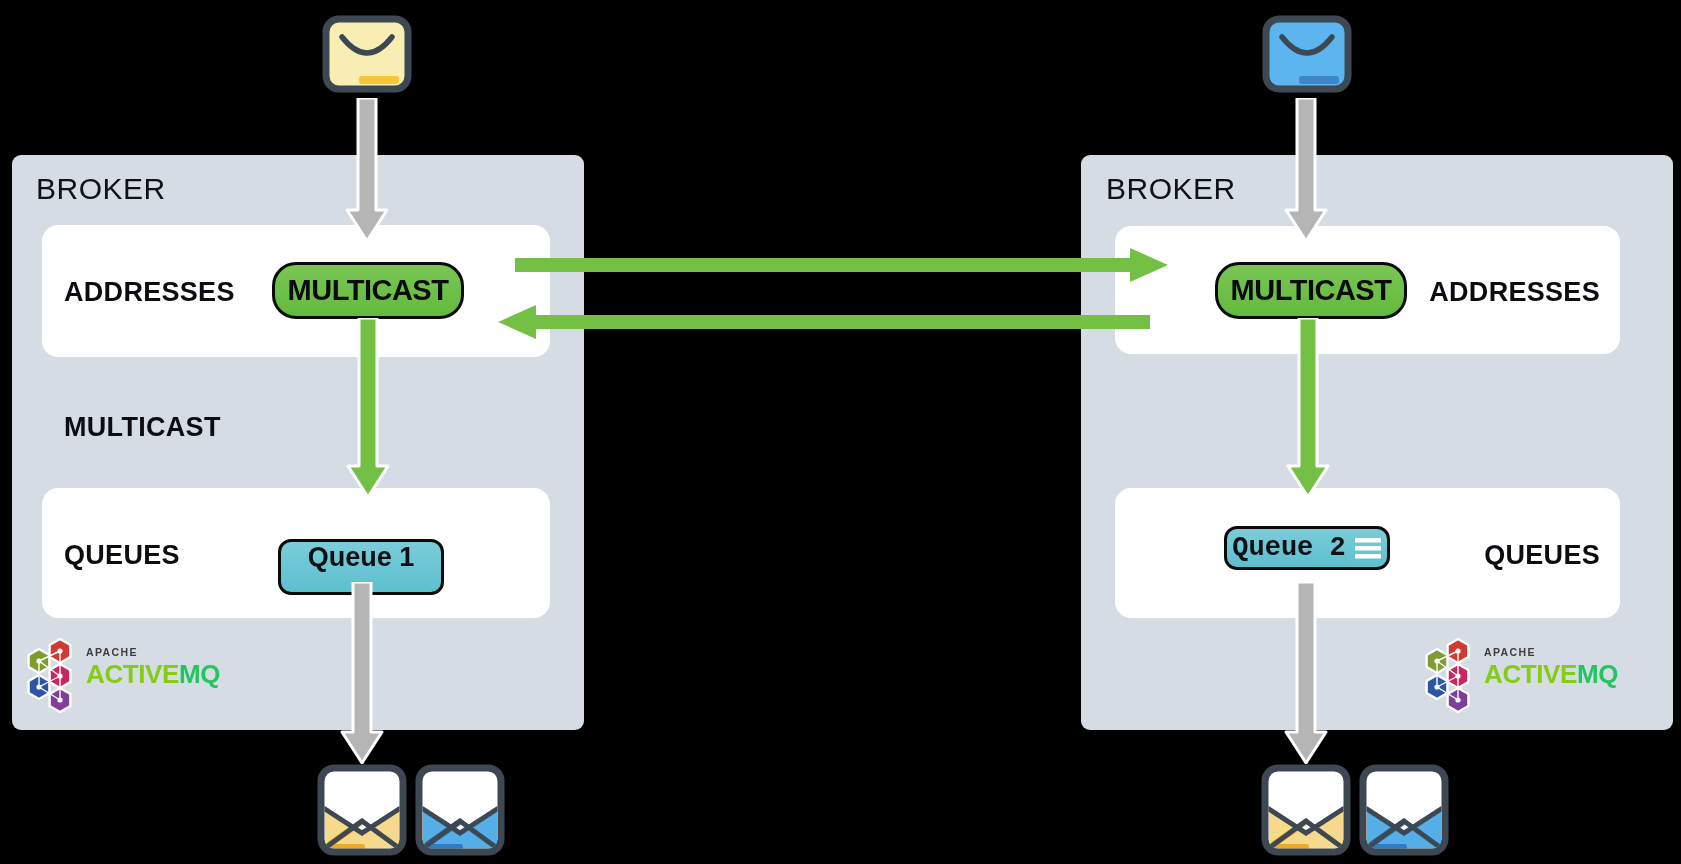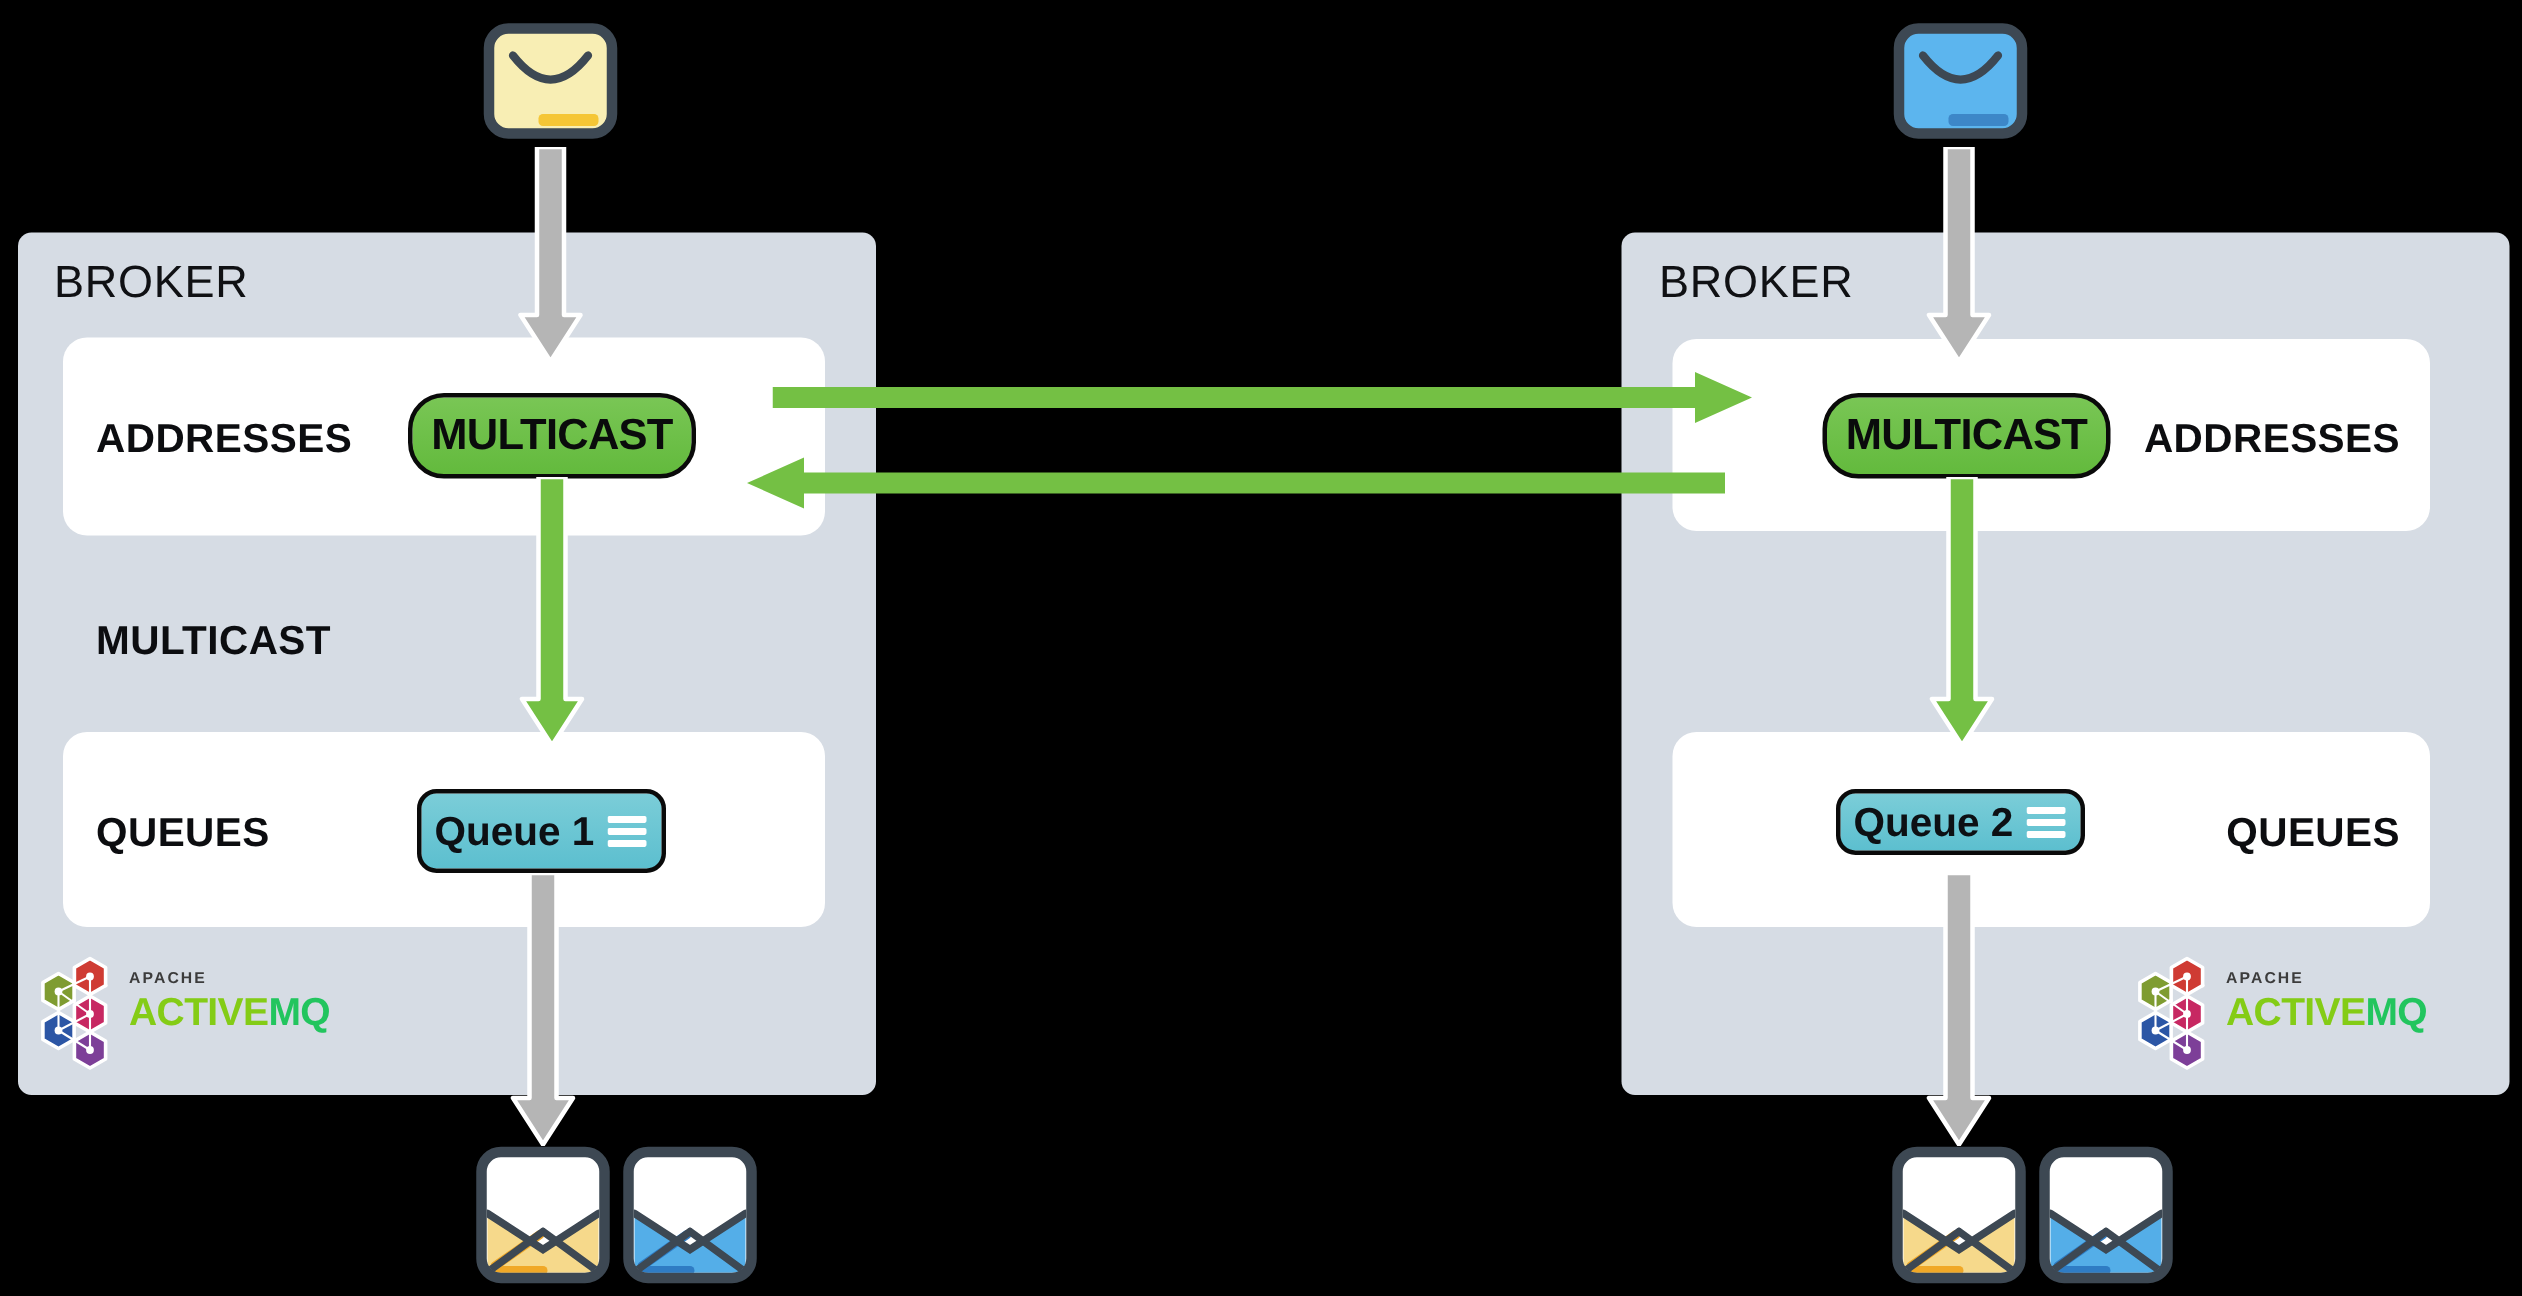--- a/index.html
+++ b/index.html
@@ -47,21 +47,21 @@
   <div class="panel" style="left:42px;top:225px;width:508px;height:132px;"></div>
   <div class="panel-label" style="left:64px;top:277px;">ADDRESSES</div>
   <div class="node-btn node-multicast" style="left:272px;top:262px;width:192px;height:57px;">
     <span class="node-label">MULTICAST</span>
   </div>
 
   <div class="panel-label" style="left:64px;top:412px;">MULTICAST</div>
 
   <div class="panel" style="left:42px;top:488px;width:508px;height:130px;"></div>
   <div class="panel-label" style="left:64px;top:540px;">QUEUES</div>
-  <div class="node-btn node-queue" style="left:278px;top:526px;width:166px;height:56px;">
+  <div class="node-btn node-queue" style="left:278px;top:539px;width:166px;height:56px;flex-direction:column;">
     <span class="queue-label">Queue 1</span>
     <svg width="27" height="25" viewBox="0 0 27 25">
       <rect x="0" y="2" width="26" height="4.6" rx="1.2" fill="#fff"></rect>
       <rect x="0" y="10" width="26" height="4.6" rx="1.2" fill="#fff"></rect>
       <rect x="0" y="18" width="26" height="4.6" rx="1.2" fill="#fff"></rect>
     </svg>
   </div>
 
   <div class="logo" style="left:26px;top:637px;">
     <svg width="52" height="78" viewBox="0 0 52 78">
@@ -102,21 +102,21 @@
   <div class="broker" style="left:1081px;width:592px;"></div>
   <div class="broker-title" style="left:1106px;top:172px;">BROKER</div>
 
   <div class="panel" style="left:1115px;top:226px;width:505px;height:128px;"></div>
   <div class="node-btn node-multicast" style="left:1215px;top:262px;width:192px;height:57px;">
     <span class="node-label">MULTICAST</span>
   </div>
   <div class="panel-label" style="left:1420px;top:277px;width:180px;text-align:right;">ADDRESSES</div>
 
   <div class="panel" style="left:1115px;top:488px;width:505px;height:130px;"></div>
-  <div class="node-btn node-queue" style="left:1224px;top:526px;width:166px;height:44px;">
+  <div class="node-btn node-queue" style="left:1224px;top:526px;width:166px;height:44px;font-family:Liberation Mono, monospace;">
     <span class="queue-label">Queue 2</span>
     <svg width="27" height="25" viewBox="0 0 27 25">
       <rect x="0" y="2" width="26" height="4.6" rx="1.2" fill="#fff"></rect>
       <rect x="0" y="10" width="26" height="4.6" rx="1.2" fill="#fff"></rect>
       <rect x="0" y="18" width="26" height="4.6" rx="1.2" fill="#fff"></rect>
     </svg>
   </div>
   <div class="panel-label" style="left:1470px;top:540px;width:130px;text-align:right;">QUEUES</div>
 
   <div class="logo" style="left:1424px;top:637px;">

